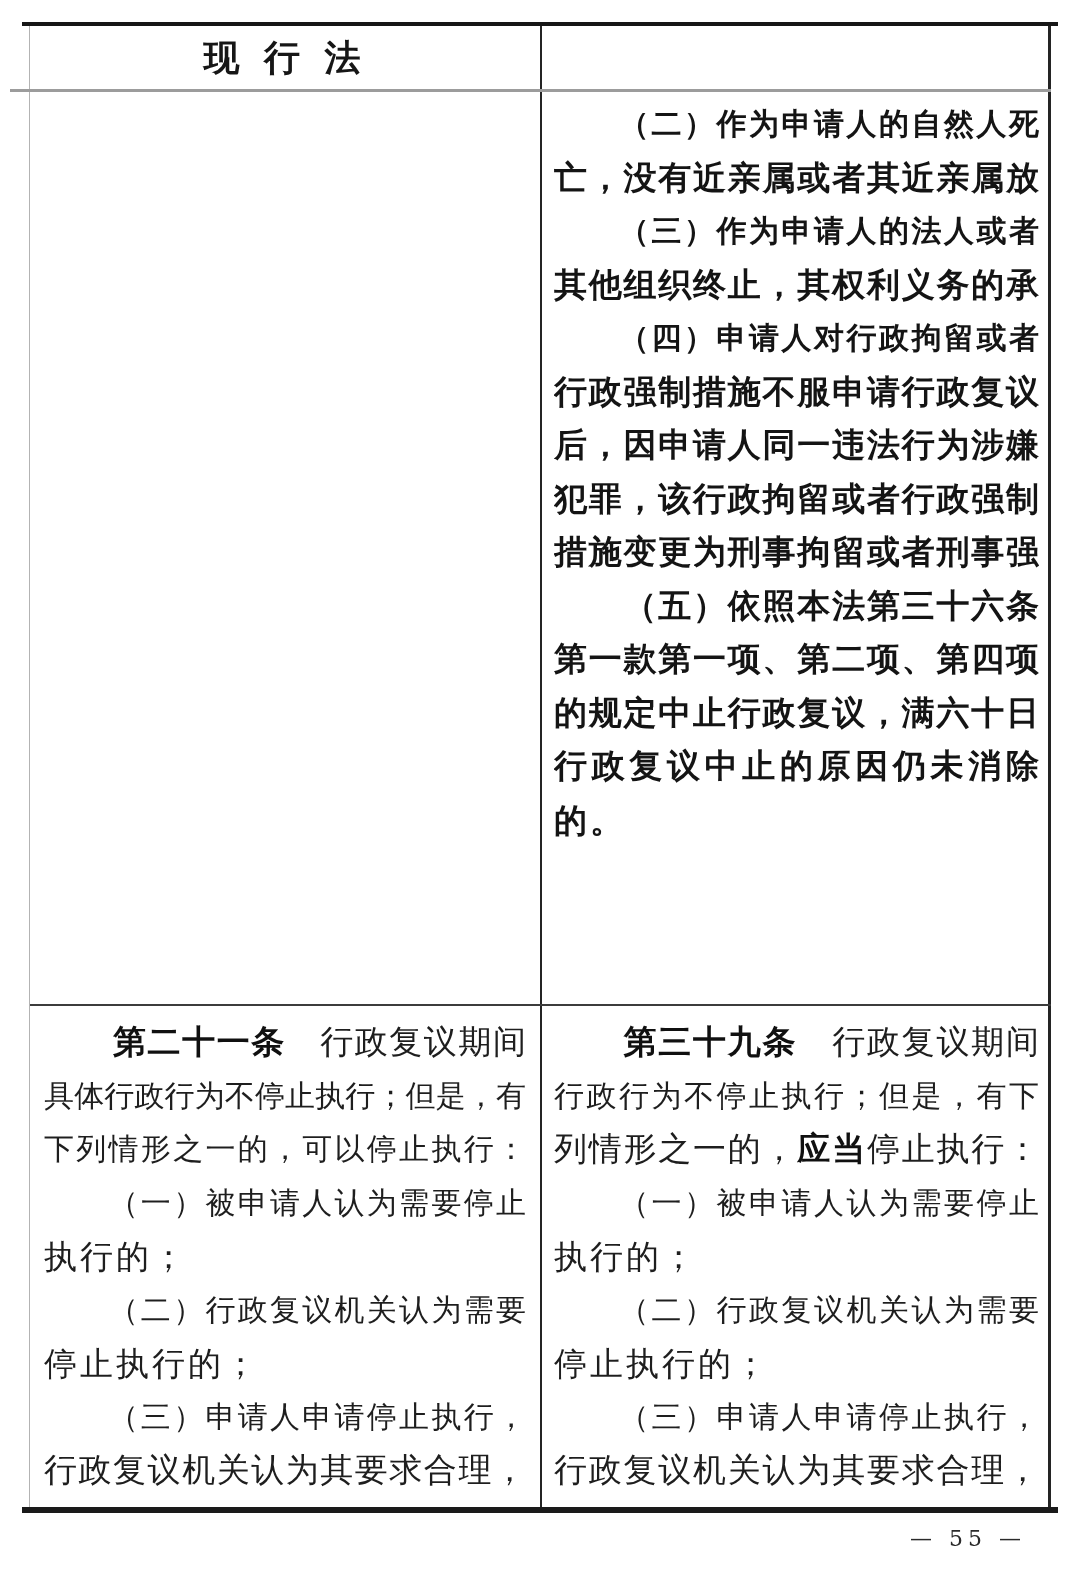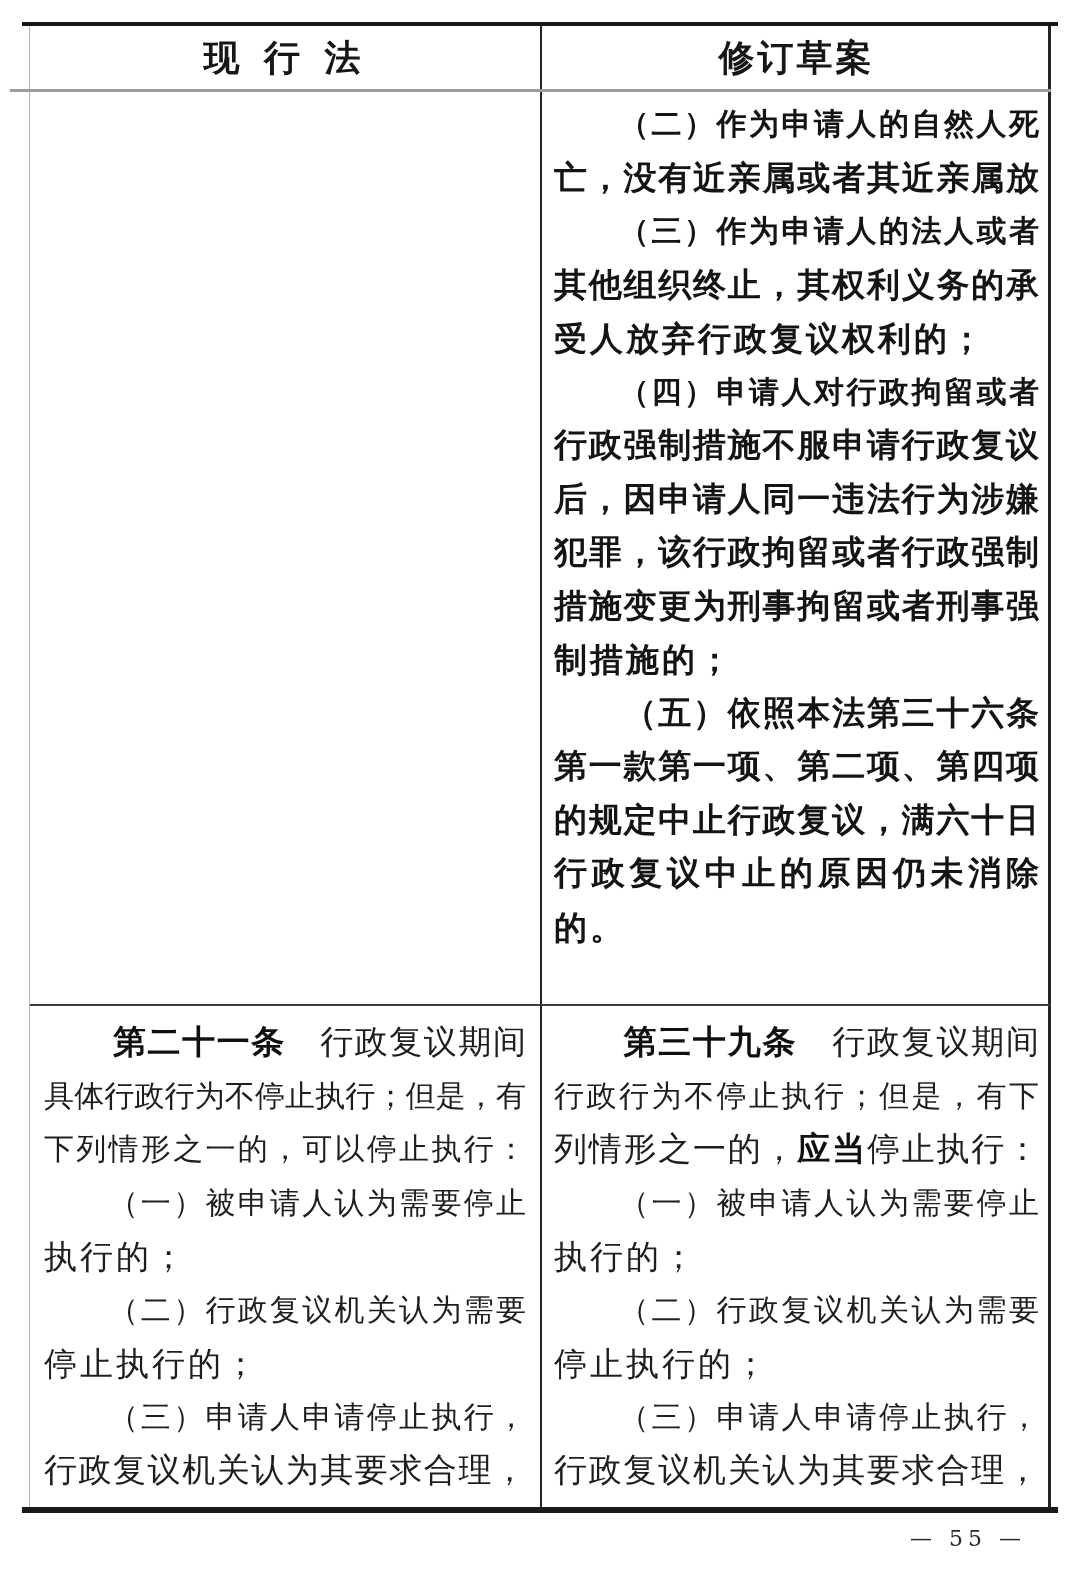--- a/index.html
+++ b/index.html
@@ -52,21 +52,20 @@
 <div class="page">
 
   <div class="rule-top"></div>
 
   <div class="tbl"></div>
   <div class="col-divider"></div>
   <div class="hdr-rule"></div>
   <div class="row-rule"></div>
 
   <div class="hcell hcell-left">现 行 法</div>
-  <div class="hcell hcell-right">修订草案</div>
 
   <div class="cell cell-r1-left"></div>
   <div class="cell cell-r1-right bold-cell">
       <div class="tline just tight">
         <span class="sp"></span>
         <span class="sp"></span>
         <span class="b">（</span>
         <span class="b">二</span>
         <span class="b">）</span>
         <span class="b">作</span>
@@ -122,21 +121,20 @@
         <span class="b">止</span>
         <span class="b">，</span>
         <span class="b">其</span>
         <span class="b">权</span>
         <span class="b">利</span>
         <span class="b">义</span>
         <span class="b">务</span>
         <span class="b">的</span>
         <span class="b">承</span>
       </div>
-      <div class="tline endl"><span class="b">受人放弃行政复议权利的；</span></div>
       <div class="tline just tight">
         <span class="sp"></span>
         <span class="sp"></span>
         <span class="b">（</span>
         <span class="b">四</span>
         <span class="b">）</span>
         <span class="b">申</span>
         <span class="b">请</span>
         <span class="b">人</span>
         <span class="b">对</span>
@@ -204,21 +202,20 @@
         <span class="b">刑</span>
         <span class="b">事</span>
         <span class="b">拘</span>
         <span class="b">留</span>
         <span class="b">或</span>
         <span class="b">者</span>
         <span class="b">刑</span>
         <span class="b">事</span>
         <span class="b">强</span>
       </div>
-      <div class="tline endl"><span class="b">制措施的；</span></div>
       <div class="tline just">
         <span class="sp"></span>
         <span class="sp"></span>
         <span class="b">（</span>
         <span class="b">五</span>
         <span class="b">）</span>
         <span class="b">依</span>
         <span class="b">照</span>
         <span class="b">本</span>
         <span class="b">法</span>

